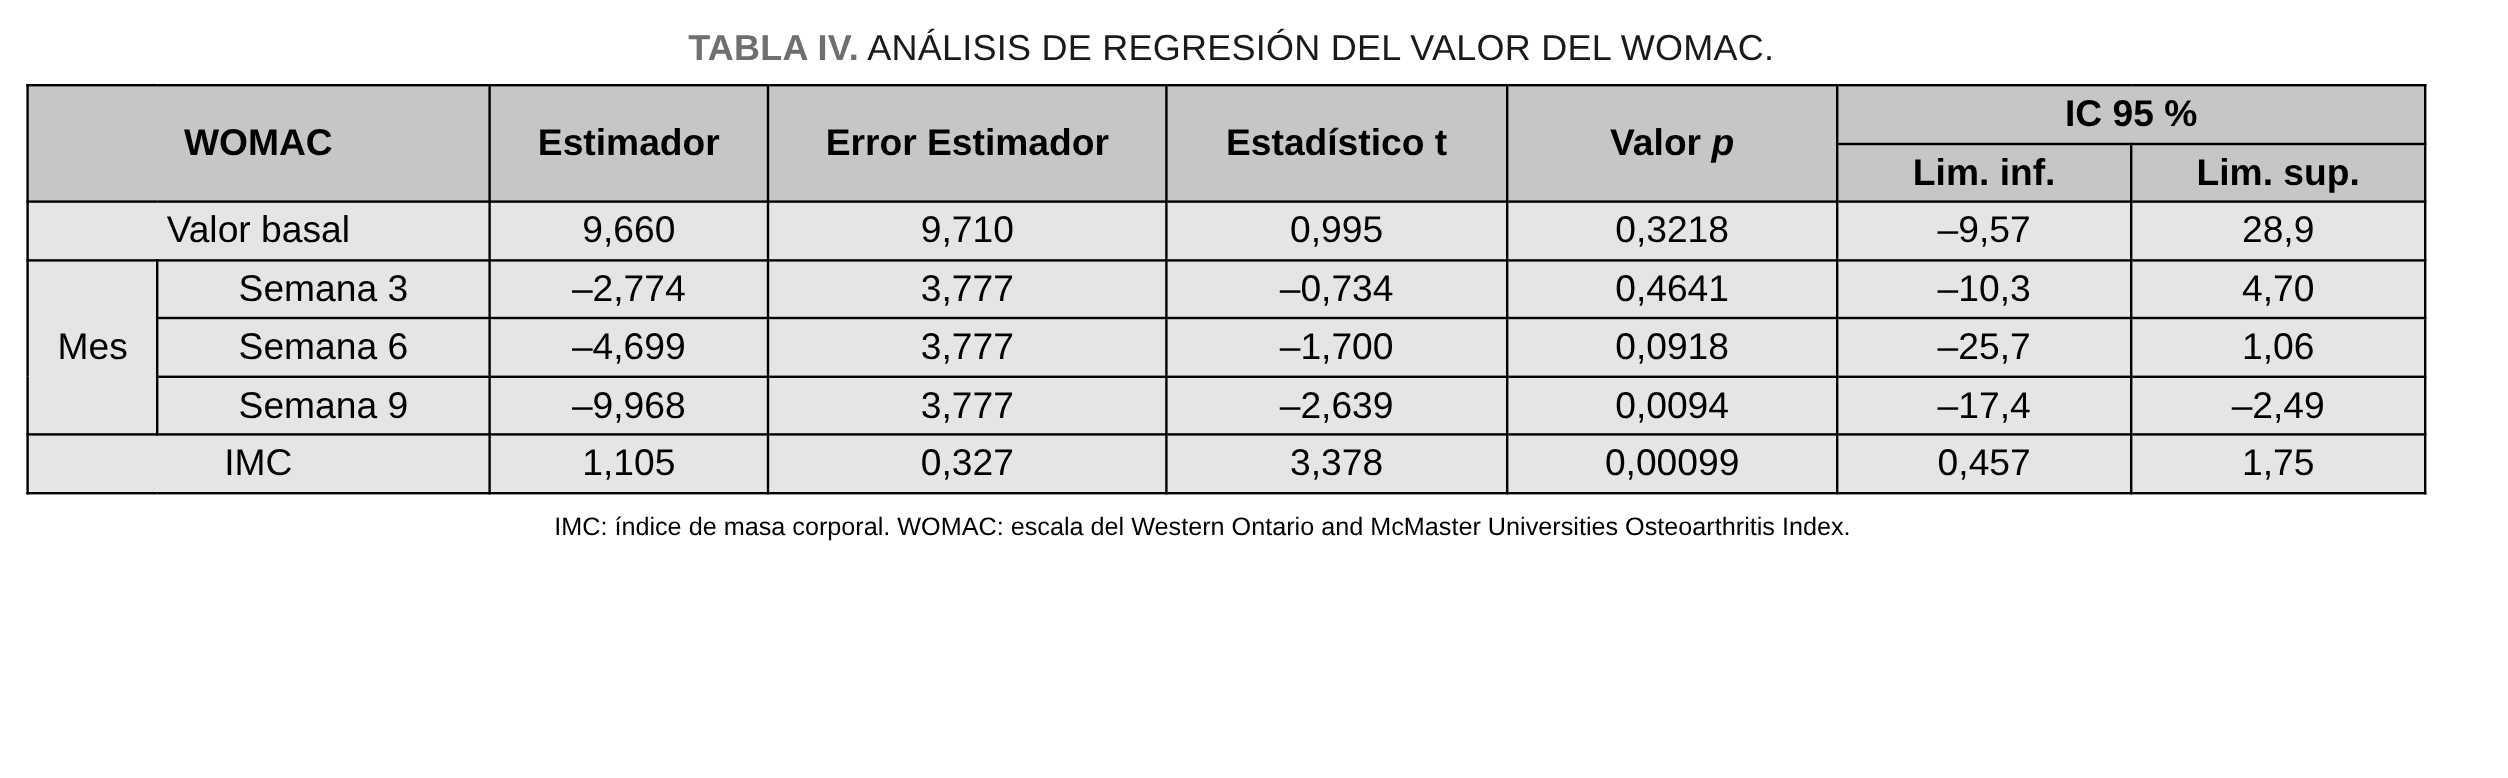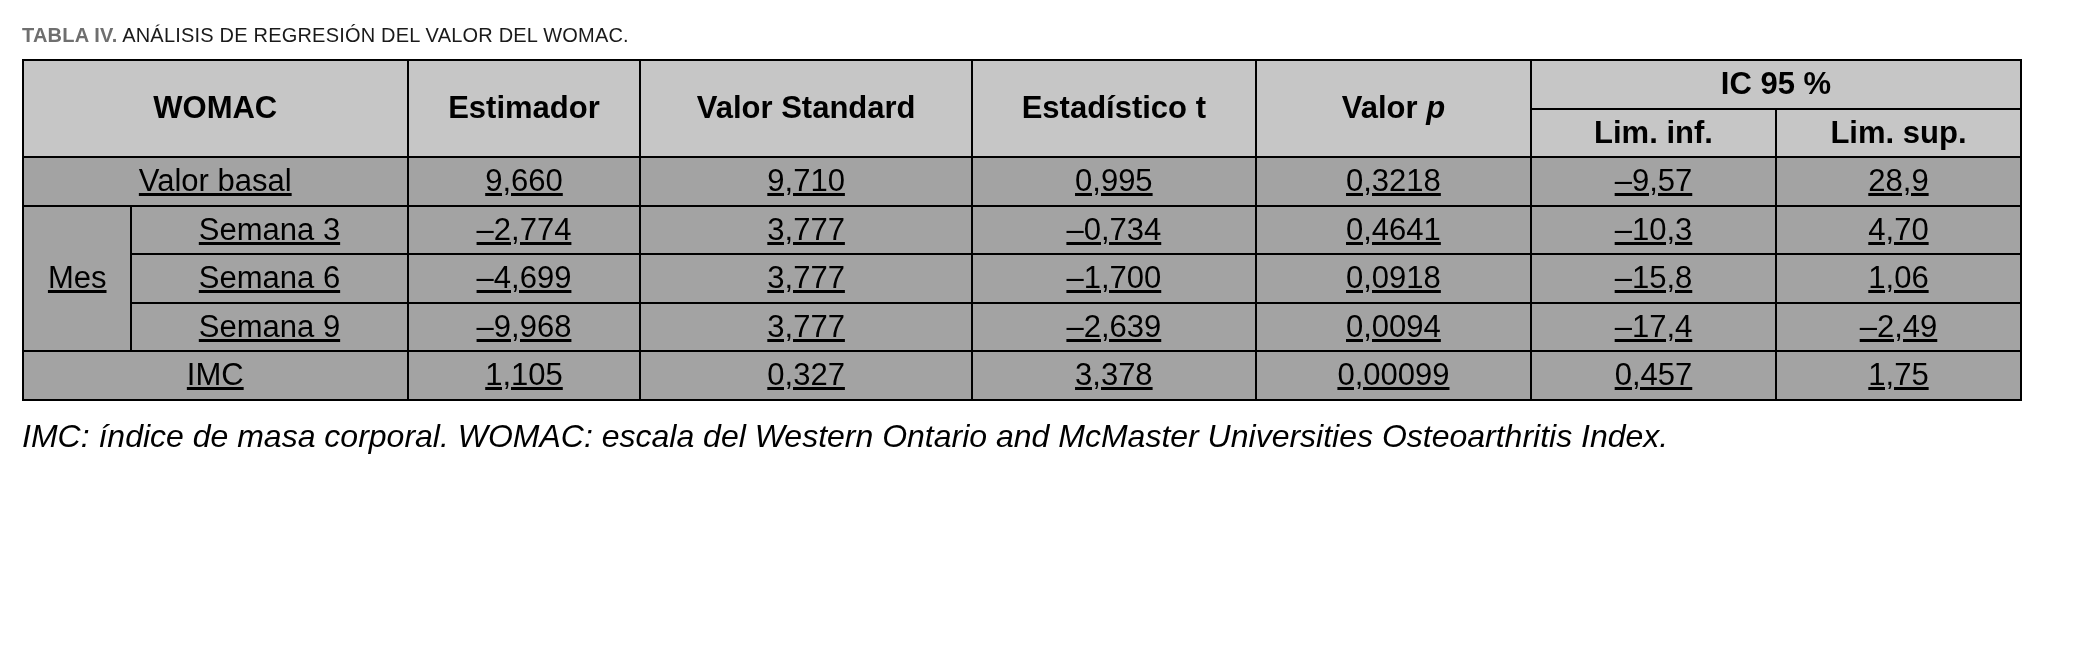--- a/index.html
+++ b/index.html
@@ -12,22 +12,22 @@
     height: 648px;
     font-family: "Liberation Sans", sans-serif;
     color: #000000;
     overflow: hidden;
   }
   .page {
     padding: 18px 60px 0 22px;
     box-sizing: border-box;
   }
   .table-caption {
-    text-align: left;
-    font-size: 20px;
+    text-align: center;
+    font-size: 30px;
     letter-spacing: 0.2px;
     margin: 6px 0 12px 0;
     white-space: nowrap;
   }
   .table-caption .cap-label {
     font-weight: bold;
     color: #6f6f6f;
   }
   .table-caption .cap-text {
     font-weight: normal;
@@ -56,43 +56,42 @@
     font-weight: bold;
     margin-top: 12px;
   }
   .ic-top {
     font-weight: bold;
   }
   .val-p-italic {
     font-style: italic;
   }
   td.cell-body {
-    background: #a3a3a3;
+    background: #e5e5e5;
     font-size: 31px;
-    text-decoration: underline;
   }
   td.row-label {
     text-align: center;
   }
   td.mes-label {
     text-align: center;
     vertical-align: middle;
     margin-top: 36px;
   }
   td.sub-label {
     text-align: left;
     padding-left: 30px;
   }
   .footnotes {
     margin-top: 14px;
-    font-style: italic;
-    font-size: 32px;
+    font-size: 21px;
     line-height: 1.32;
     color: #000000;
     max-width: 1960px;
+    text-align: center;
   }
   .footnotes p {
     margin: 0;
   }
   
   col.c0 { width: 108px; }
   col.c1 { width: 275px; }
   col.c2 { width: 232px; }
   col.c3 { width: 330px; }
   col.c4 { width: 283px; }
@@ -118,21 +117,21 @@
         <col class="c3">
         <col class="c4">
         <col class="c5">
         <col class="c6">
         <col class="c7">
     </colgroup>
     <thead>
       <tr>
         <th colspan="2" rowspan="2" class="hdr-womac">WOMAC</th>
         <th rowspan="2">Estimador</th>
-        <th rowspan="2">Valor Standard</th>
+        <th rowspan="2">Error Estimador</th>
         <th rowspan="2">Estadístico t</th>
         <th rowspan="2"><span>Valor </span><span class="val-p-italic">p</span></th>
         <th colspan="2" class="ic-top">IC 95 %</th>
       </tr>
       <tr>
         <th>Lim. inf.</th>
         <th>Lim. sup.</th>
       </tr>
     </thead>
     <tbody>
@@ -154,21 +153,21 @@
         <td class="cell-body">0,4641</td>
         <td class="cell-body">–10,3</td>
         <td class="cell-body">4,70</td>
       </tr>
       <tr>
         <td class="cell-body sub-label">Semana 6</td>
         <td class="cell-body">–4,699</td>
         <td class="cell-body">3,777</td>
         <td class="cell-body">–1,700</td>
         <td class="cell-body">0,0918</td>
-        <td class="cell-body">–15,8</td>
+        <td class="cell-body">–25,7</td>
         <td class="cell-body">1,06</td>
       </tr>
       <tr>
         <td class="cell-body sub-label">Semana 9</td>
         <td class="cell-body">–9,968</td>
         <td class="cell-body">3,777</td>
         <td class="cell-body">–2,639</td>
         <td class="cell-body">0,0094</td>
         <td class="cell-body">–17,4</td>
         <td class="cell-body">–2,49</td>

